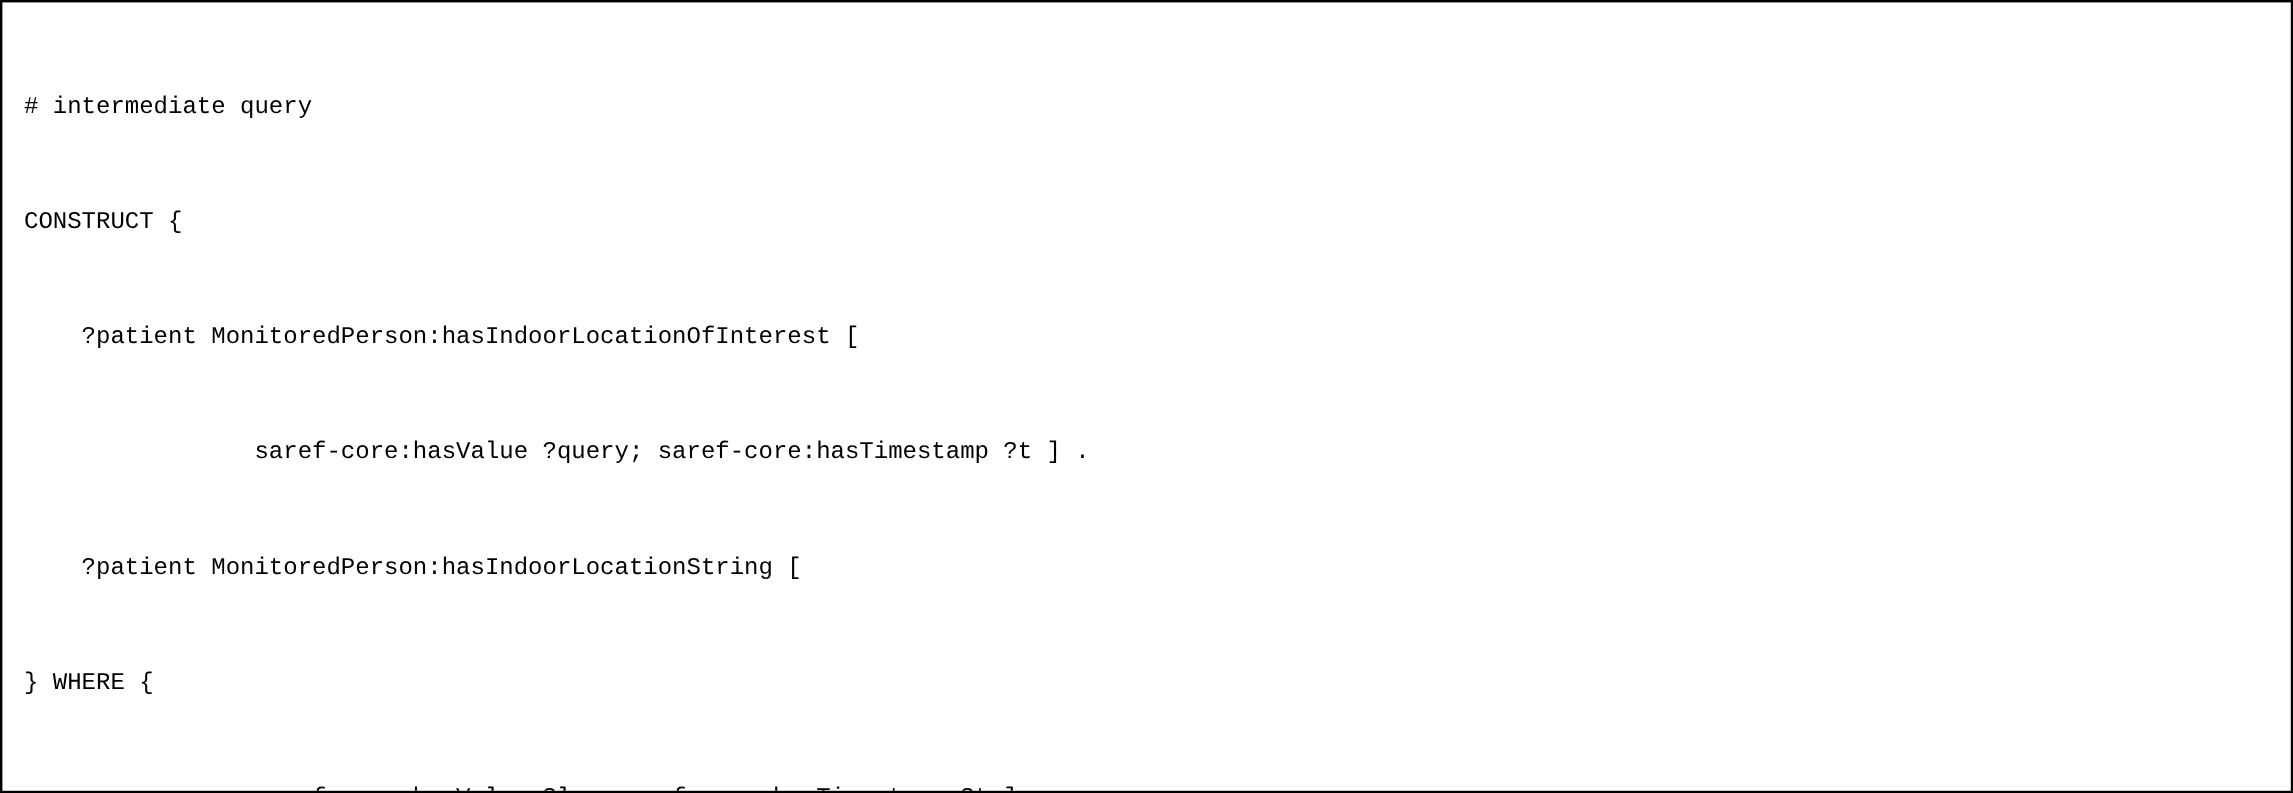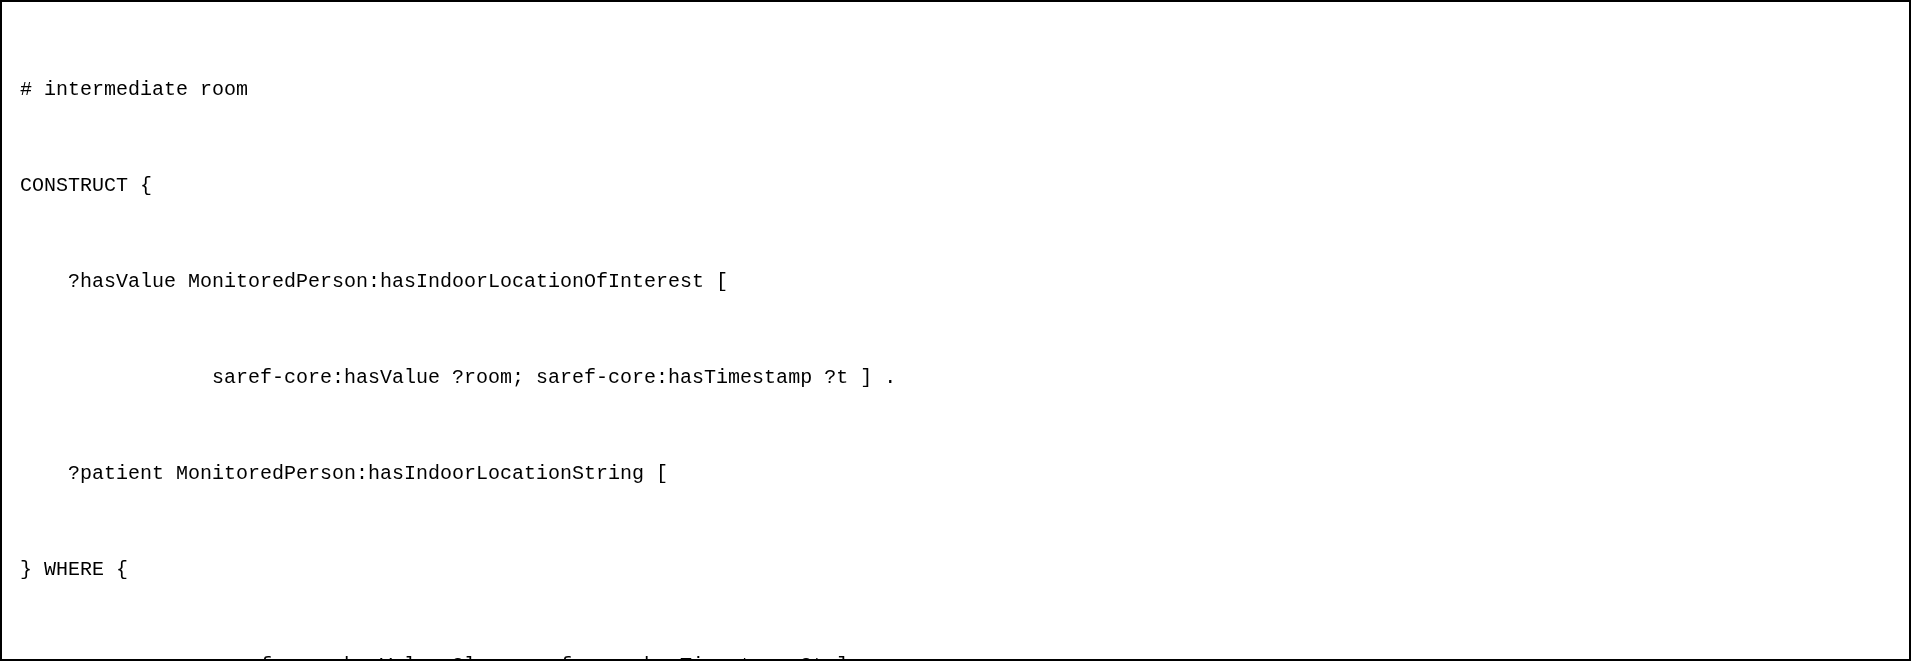--- a/index.html
+++ b/index.html
@@ -24,24 +24,24 @@
     }
     .line {
       display: block;
       min-height: 1.6em;
     }
   </style>
 </head>
 <body>
 
 <div class="code-container">
-  <span class="line"># intermediate room</span>
+  <span class="line"># intermediate query</span>
   <span class="line">CONSTRUCT {</span>
-  <span class="line">    ?hasValue MonitoredPerson:hasIndoorLocationOfInterest [</span>
-  <span class="line">                saref-core:hasValue ?room; saref-core:hasTimestamp ?t ] .</span>
+  <span class="line">    ?patient MonitoredPerson:hasIndoorLocationOfInterest [</span>
+  <span class="line">                saref-core:hasValue ?query; saref-core:hasTimestamp ?t ] .</span>
   <span class="line">    ?patient MonitoredPerson:hasIndoorLocationString [</span>
   <span class="line">} WHERE {</span>
   <span class="line">                saref-core:hasValue ?l ; saref-core:hasTimestamp ?t ] .</span>
   
   
   
   
   
   
   

